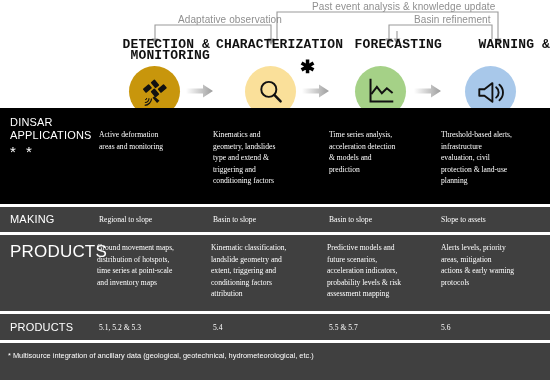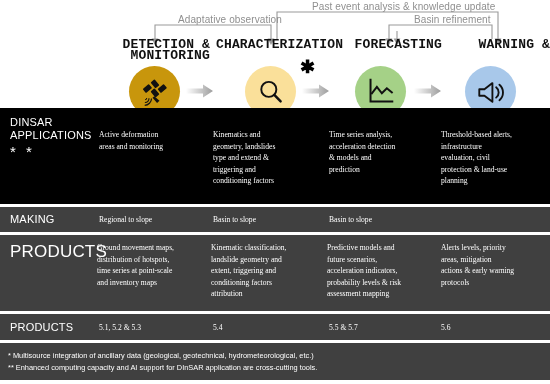--- a/index.html
+++ b/index.html
@@ -215,37 +215,37 @@
   <div class="cell cell-sm" style="left:213px;top:129px;width:114px;">Kinematics and<br>geometry, landslides<br>type and extend &amp;<br>triggering and<br>conditioning factors</div>
   <div class="cell cell-sm" style="left:329px;top:129px;width:112px;">Time series analysis,<br>acceleration detection<br>&amp; models and<br>prediction</div>
   <div class="cell cell-sm" style="left:441px;top:129px;width:108px;">Threshold-based alerts,<br>infrastructure<br>evaluation, civil<br>protection &amp; land-use<br>planning</div>
 
   <div class="row row-sep" style="top:204px;height:3px;"></div>
   <div class="row row-grey" style="top:207px;height:25px;"></div>
   <div class="row-label" style="top:213px;font-size:11px;">MAKING</div>
   <div class="cell cell-sm" style="left:99px;top:214px;width:112px;">Regional to slope</div>
   <div class="cell cell-sm" style="left:213px;top:214px;width:114px;">Basin to slope</div>
   <div class="cell cell-sm" style="left:329px;top:214px;width:112px;">Basin to slope</div>
+  <div class="cell cell-sm" style="left:441px;top:214px;width:108px;">Slope to assets</div>
 
   <div class="row row-sep" style="top:232px;height:3px;"></div>
   <div class="row row-grey" style="top:235px;height:76px;"></div>
   <div class="row-label" style="top:242px;font-size:17px;">PRODUCTS</div>
   <div class="cell cell-sm" style="left:97px;top:242px;width:116px;">Ground movement maps,<br>distribution of hotspots,<br>time series at point-scale<br>and inventory maps</div>
   <div class="cell cell-sm" style="left:211px;top:242px;width:118px;">Kinematic classification,<br>landslide geometry and<br>extent, triggering and<br>conditioning factors<br>attribution</div>
   <div class="cell cell-sm" style="left:327px;top:242px;width:116px;">Predictive models and<br>future scenarios,<br>acceleration indicators,<br>probability levels &amp; risk<br>assessment mapping</div>
   <div class="cell cell-sm" style="left:441px;top:242px;width:108px;">Alerts levels, priority<br>areas, mitigation<br>actions &amp; early warning<br>protocols</div>
 
   <div class="row row-sep" style="top:311px;height:3px;"></div>
   <div class="row row-grey" style="top:314px;height:26px;"></div>
   <div class="row-label" style="top:321px;font-size:11px;">PRODUCTS</div>
   <div class="cell cell-sm" style="left:99px;top:322px;width:112px;">5.1, 5.2 &amp; 5.3</div>
   <div class="cell cell-sm" style="left:213px;top:322px;width:114px;">5.4</div>
   <div class="cell cell-sm" style="left:329px;top:322px;width:112px;">5.5 &amp; 5.7</div>
   <div class="cell cell-sm" style="left:441px;top:322px;width:108px;">5.6</div>
 
   <div class="row row-sep" style="top:340px;height:3px;"></div>
   <div class="row row-grey" style="top:343px;height:37px;"></div>
   <div class="note" style="top:350px;">* Multisource integration of ancillary data (geological, geotechnical, hydrometeorological, etc.)</div>
-  <div class="note" style="top:362px;">** Enhanced computing capacity and AI support for DInSAR application are cross-cutting tools.</div>
 
   <div class="vline" style="left:95px;top:108px;height:96px;opacity:0;"></div>
 
 </div>
 
 </body></html>

